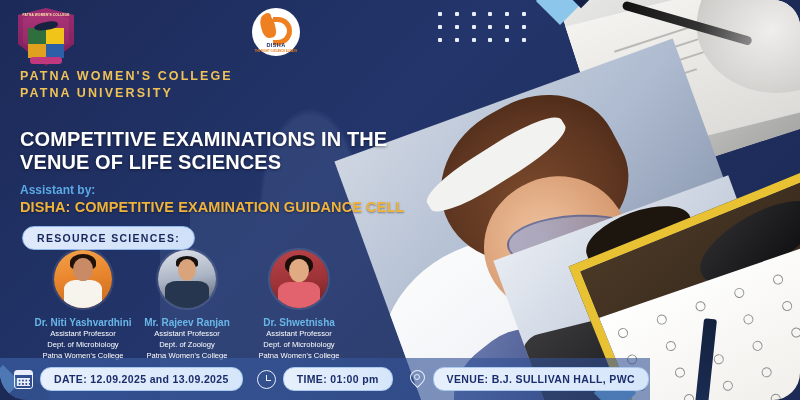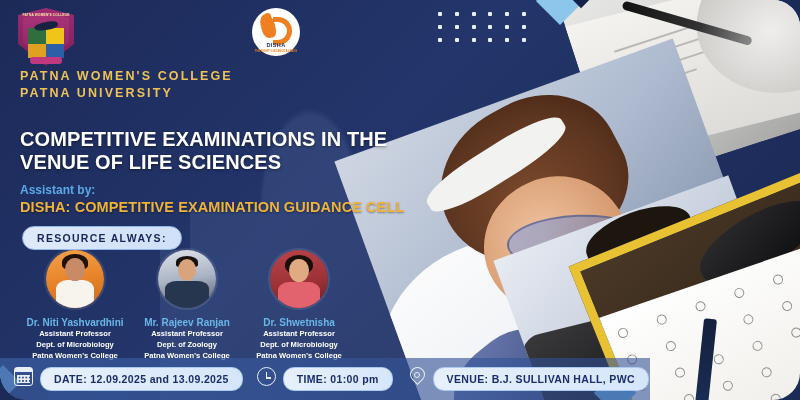--- a/index.html
+++ b/index.html
@@ -189,46 +189,46 @@
     font-weight:bold;font-size:14.5px;letter-spacing:.1px;
     text-shadow:0 1px 2px rgba(0,0,0,.4);}
 
   .rp-badge{position:absolute;left:22px;top:226px;
     background:linear-gradient(90deg,#dfe9fb,#cfe0f8);
     color:#17255a;font-weight:bold;font-size:10.5px;letter-spacing:1.3px;
     padding:5px 14px;border-radius:12px;border:1px solid #8fb6e8;}
 
   .speakers{position:absolute;left:16px;top:248px;width:360px;}
   .spk{position:absolute;width:118px;text-align:center;}
-  .spk:nth-child(1){left:0;}
+  .spk:nth-child(1){left:8px;}
   .spk:nth-child(2){left:112px;}
   .spk:nth-child(3){left:224px;}
   .spk .avatar{width:62px;height:62px;border-radius:50%;margin:0 auto;
     overflow:hidden;position:relative;border:2px solid rgba(255,255,255,.1);}
   .spk .nm{margin-top:7px;color:#69b7e8;font-weight:bold;font-size:10px;}
-  .spk .ln{color:#ffffff;font-weight:bold;font-size:7.6px;line-height:1.42;}
+  .spk .ln{color:#ffffff;font-weight:normal;font-size:7.6px;line-height:1.42;}
   .spk .meta{margin-top:1px;}
   .a1{position:absolute;inset:0;background:linear-gradient(170deg,#f3a24a 0%,#e8852c 48%,#c96a1c 100%);}
   .a1 .fc{position:absolute;left:33%;top:14%;width:34%;height:40%;background:#c98a66;border-radius:50%;}
   .a1 .hr{position:absolute;left:28%;top:7%;width:44%;height:28%;background:#201208;border-radius:50% 50% 30% 30%;}
   .a1 .bd{position:absolute;left:18%;top:52%;width:64%;height:52%;background:#f7f4ee;border-radius:30% 30% 0 0;}
   .a2{position:absolute;inset:0;background:linear-gradient(170deg,#dfe3ea 0%,#aab3c4 50%,#4a5263 100%);}
   .a2 .fc{position:absolute;left:34%;top:16%;width:32%;height:38%;background:#d9a47b;border-radius:50%;}
   .a2 .hr{position:absolute;left:31%;top:10%;width:38%;height:20%;background:#17120d;border-radius:50% 50% 20% 20%;}
   .a2 .bd{position:absolute;left:12%;top:54%;width:76%;height:52%;background:#27364f;border-radius:26% 26% 0 0;}
   .a3{position:absolute;inset:0;background:linear-gradient(170deg,#b9444a 0%,#9e3338 52%,#6d2024 100%);}
   .a3 .fc{position:absolute;left:33%;top:16%;width:34%;height:40%;background:#e0ab83;border-radius:50%;}
   .a3 .hr{position:absolute;left:26%;top:8%;width:48%;height:34%;background:#1a0f08;border-radius:50% 50% 38% 38%;}
   .a3 .bd{position:absolute;left:14%;top:56%;width:72%;height:50%;background:#e2636e;border-radius:28% 28% 0 0;}
 
   
   .infobar{position:absolute;left:0;bottom:0;width:650px;height:42px;
     background:linear-gradient(90deg,rgba(58,92,160,.72),rgba(48,78,145,.58));
     display:flex;align-items:center;}
-  .info-item{display:flex;margin-left:14px;}
+  .info-item{display:flex;align-items:center;margin-left:14px;}
   .pill{background:linear-gradient(90deg,#e7f0fc,#d6e6fa);
     color:#1b2d6b;font-weight:bold;font-size:10.5px;letter-spacing:.35px;
     padding:5px 13px;border-radius:11px;margin-left:7px;white-space:nowrap;
     border:1px solid #a9c9ee;}
   .ic{width:19px;height:19px;position:relative;flex:0 0 19px;}
   .ic-cal{border:1.8px solid #e8eefb;border-radius:3px;}
   .ic-cal:before{content:"";position:absolute;left:0;right:0;top:0;height:4px;background:#e8eefb;}
   .ic-cal:after{content:"";position:absolute;left:2px;top:7px;right:2px;bottom:2px;
     background:
       linear-gradient(#e8eefb 1.6px,transparent 1.6px) 0 0/100% 3.4px,
@@ -372,21 +372,21 @@
 
     <div class="college">
       <div>PATNA WOMEN'S COLLEGE</div>
       <div>PATNA UNIVERSITY</div>
     </div>
 
     <div class="main-title">COMPETITIVE EXAMINATIONS IN THE VENUE OF LIFE SCIENCES</div>
     <div class="org-by">Assistant by:</div>
     <div class="cell">DISHA: COMPETITIVE EXAMINATION GUIDANCE CELL</div>
 
-    <div class="rp-badge">RESOURCE ALWAYS:</div>
+    <div class="rp-badge">RESOURCE SCIENCES:</div>
 
     <div class="speakers">
       <div class="spk">
         <div class="avatar">
           <div class="a1">
               <div class="bd"></div>
               <div class="hr"></div>
               <div class="fc"></div>
             </div>
         </div>

